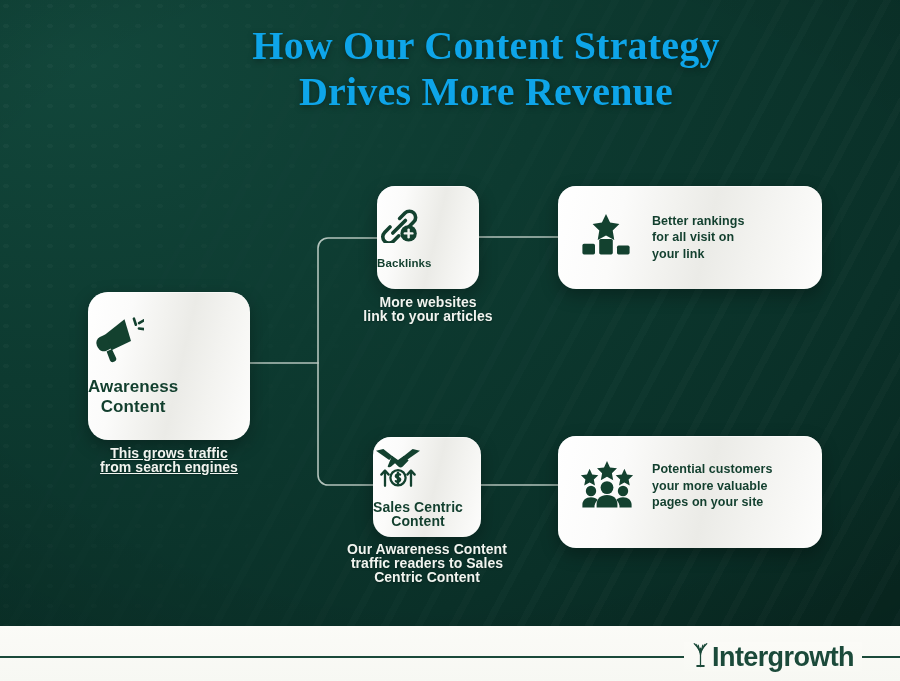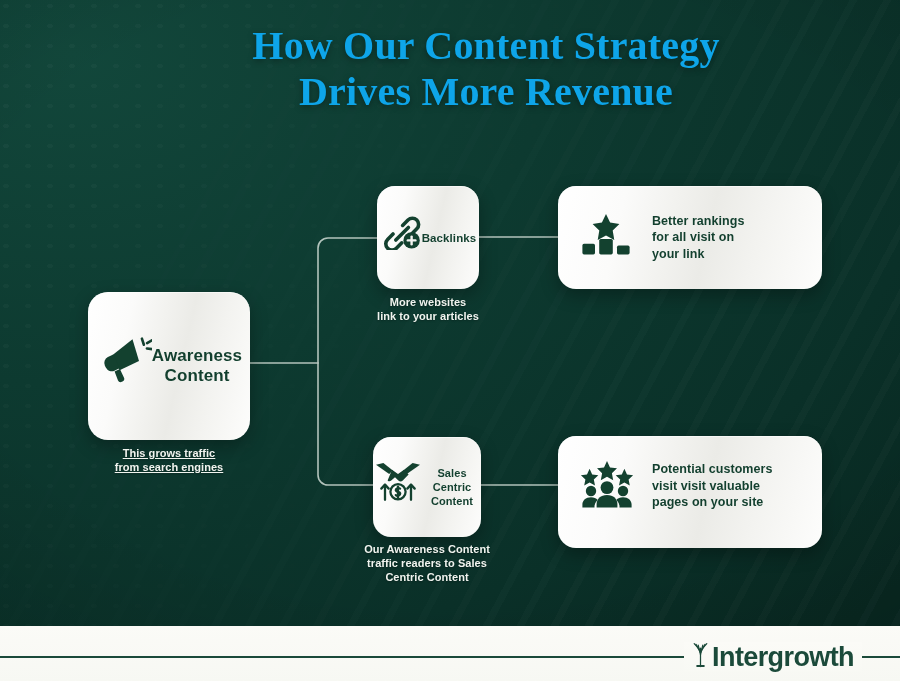--- a/index.html
+++ b/index.html
@@ -110,22 +110,22 @@
       radial-gradient(circle 1px at 2px 2px, rgba(20,60,48,.16) 0 45%, rgba(0,0,0,0) 47%);
     background-size: 5px 5px;
     -webkit-mask-image: linear-gradient(100deg, rgba(0,0,0,0) 20%, rgba(0,0,0,.85) 44%, rgba(0,0,0,.85) 56%, rgba(0,0,0,0) 78%);
     mask-image: linear-gradient(100deg, rgba(0,0,0,0) 20%, rgba(0,0,0,.85) 44%, rgba(0,0,0,.85) 56%, rgba(0,0,0,0) 78%);
     opacity: .85;
   }
 
   
   .card-stack {
     display: flex;
-    flex-direction: row;
-    align-items: center;
+    flex-direction: column;
+    align-items: flex-start;
     justify-content: center;
   }
   .card-stack .card-icon { position: relative; z-index: 2; }
   .card-stack .card-label {
     position: relative;
     z-index: 2;
     text-align: center;
     color: #123f2e;
     font-weight: bold;
     letter-spacing: .1px;
@@ -162,41 +162,41 @@
     width: 102px; height: 103px;
   }
   #card-backlinks .card-icon { margin-bottom: 9px; }
   #card-backlinks .card-label { font-size: 11.5px; line-height: 14px; }
 
   #card-sales {
     left: 373px; top: 437px;
     width: 108px; height: 100px;
   }
   #card-sales .card-icon { margin-bottom: 7px; }
-  #card-sales .card-label { font-size: 11px; line-height: 14px; }
+  #card-sales .card-label { font-size: 14px; line-height: 14px; }
 
   #card-rankings {
     left: 558px; top: 186px;
     width: 228px; height: 103px;
     padding: 0 16px 0 20px;
     gap: 18px;
   }
   #card-customers {
     left: 558px; top: 436px;
     width: 228px; height: 100px;
     padding: 0 16px 12px 20px;
     gap: 16px;
   }
 
   
   .caption {
     position: absolute;
     color: #f1f4ef;
     font-weight: bold;
-    font-size: 11px;
+    font-size: 14px;
     line-height: 14px;
     text-align: center;
     letter-spacing: .05px;
     text-shadow: 0 1px 2px rgba(0,0,0,.28);
   }
   #caption-awareness { left: 69px; top: 446px; width: 200px; text-decoration: underline; }
   #caption-backlinks { left: 328px; top: 295px; width: 200px; }
   #caption-sales     { left: 327px; top: 542px; width: 200px; }
 
   
@@ -376,21 +376,21 @@
           <path d="M29.0 36.0 c6.4 0 10.4 3.9 10.4 9.0 V48.5 H18.6 V45.0 C18.6 39.9 22.6 36.0 29.0 36.0 Z"></path>
           <circle cx="13.0" cy="32.0" r="5.2"></circle>
           <path d="M13.0 38.2 c3.0 0 5.2 1.0 6.6 2.6 a13.4 13.4 0 0 0 -3.1 6.0 V48.5 H4.4 V45.6 C4.4 41.3 7.8 38.2 13.0 38.2 Z"></path>
           <circle cx="45.0" cy="32.0" r="5.2"></circle>
           <path d="M45.0 38.2 c5.2 0 8.6 3.1 8.6 7.4 V48.5 H41.5 V46.8 a13.4 13.4 0 0 0 -3.1 -6.0 c1.4 -1.6 3.6 -2.6 6.6 -2.6 Z"></path>
         </g>
       </svg>
     </div>
     <div class="card-label">
       <span>Potential customers</span><br>
-      <span>visit visit valuable</span><br>
+      <span>your more valuable</span><br>
       <span>pages on your site</span>
     </div>
   </div>
 
   <div class="footer">
     <div class="footer-dots"></div>
     <div class="footer-rule"></div>
     <div class="footer-brand">
       <span class="brand-mark">
         <svg width="17" height="26" viewBox="0 0 17 26" fill="none">

